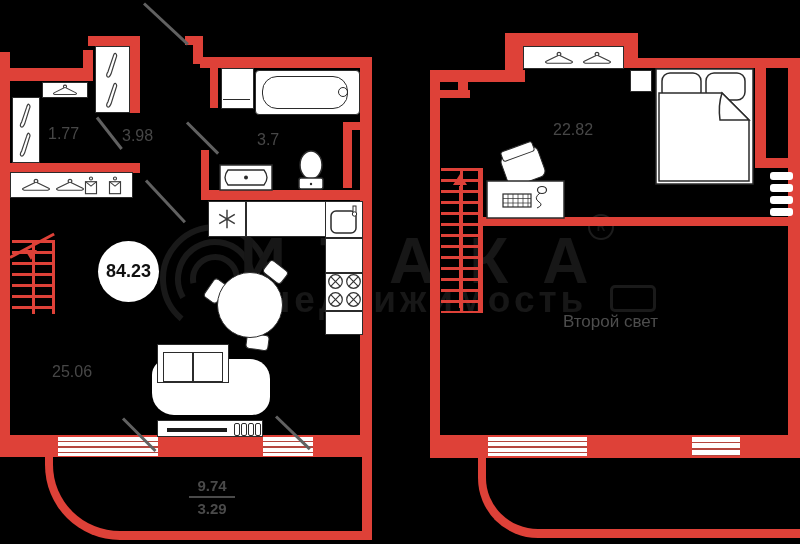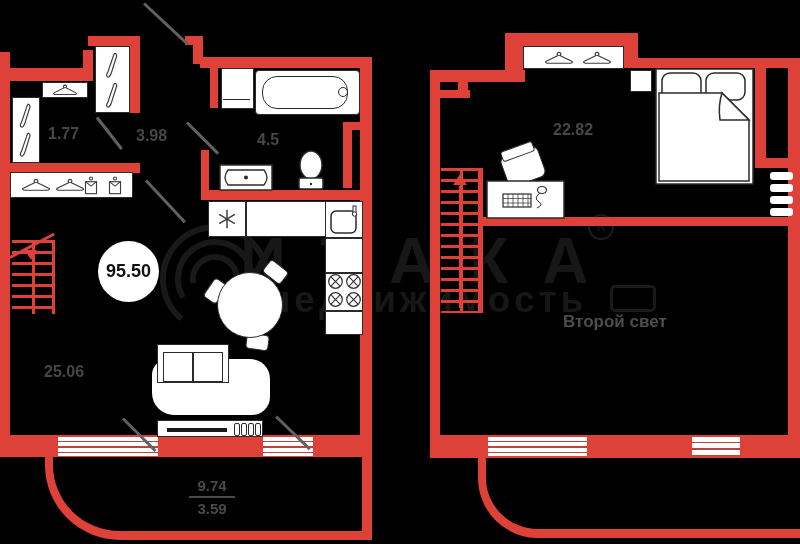--- a/index.html
+++ b/index.html
@@ -23,21 +23,21 @@
         border-bottom:9px solid var(--red);}
   
   .stairs{position:absolute;box-sizing:border-box;
           background:repeating-linear-gradient(to bottom, var(--red) 0 3px, transparent 3px 11px);}
   .stairs .mid{position:absolute;left:50%;top:0;width:3px;height:100%;background:var(--red);}
   .tri-up{position:absolute;width:0;height:0;border-left:7px solid transparent;
           border-right:7px solid transparent;border-bottom:11px solid var(--red);}
   .tri-dn{position:absolute;width:0;height:0;border-left:6px solid transparent;
           border-right:6px solid transparent;border-top:10px solid var(--red);}
   
-  .lbl{position:absolute;color:#474747;font-size:16px;font-weight:700;white-space:nowrap;}
+  .lbl{position:absolute;color:#474747;font-size:16px;font-weight:400;white-space:nowrap;}
   .area-badge{position:absolute;background:#fff;border-radius:50%;display:flex;
               align-items:center;justify-content:center;color:#101010;
               font-size:18px;font-weight:700;z-index:6;}
   .frac{position:absolute;display:flex;flex-direction:column;align-items:center;
         color:#4a4a4a;font-size:15px;font-weight:700;z-index:6;}
   .frac .bar{width:46px;height:2px;background:#4a4a4a;margin:2px 0;}
   
   .wm{position:absolute;color:#171717;font-weight:700;white-space:nowrap;z-index:1;}
   .chair{position:absolute;background:#fff;border:1.5px solid #2b2b2b;border-radius:4px;
          box-sizing:border-box;}
@@ -214,28 +214,28 @@
     </div>
 
     <div class="stairs" style="left:12px;top:240px;width:43px;height:74px;border-right:3px solid var(--red)">
       <div class="mid"></div>
     </div>
     <div class="abs" style="left:10px;top:256px;width:50px;height:3px;background:var(--red);
          transform:rotate(-28deg);transform-origin:0 50%"></div>
     <div class="tri-dn" style="left:25px;top:250px"></div>
 
     <div class="lbl z3" style="left:48px;top:125px">1.77</div>
-    <div class="lbl z3" style="left:136px;top:127px">3.98</div>
-    <div class="lbl z3" style="left:257px;top:131px">4.5</div>
-    <div class="lbl z3" style="left:44px;top:363px">25.06</div>
-    <div class="area-badge" style="left:98px;top:241px;width:61px;height:61px">95.50</div>
+    <div class="lbl z3" style="left:122px;top:127px">3.98</div>
+    <div class="lbl z3" style="left:257px;top:131px">3.7</div>
+    <div class="lbl z3" style="left:52px;top:363px">25.06</div>
+    <div class="area-badge" style="left:98px;top:241px;width:61px;height:61px">84.23</div>
     <div class="frac" style="left:189px;top:477px">
       <span>9.74</span>
       <span class="bar"></span>
-      <span>3.59</span>
+      <span>3.29</span>
     </div>
   </div>
 
   <div class="abs z2">
 
     <div class="w" style="left:430px;top:70px;width:10px;height:388px"></div>
     <div class="w" style="left:430px;top:70px;width:95px;height:12px"></div>
     <div class="w" style="left:458px;top:82px;width:10px;height:16px"></div>
     <div class="w" style="left:440px;top:90px;width:30px;height:8px"></div>
     <div class="w" style="left:505px;top:33px;width:133px;height:15px"></div>

